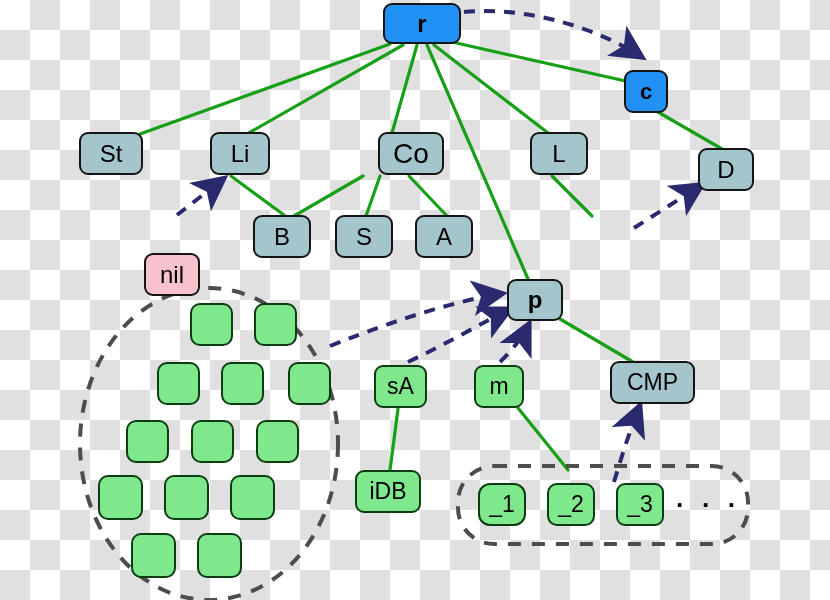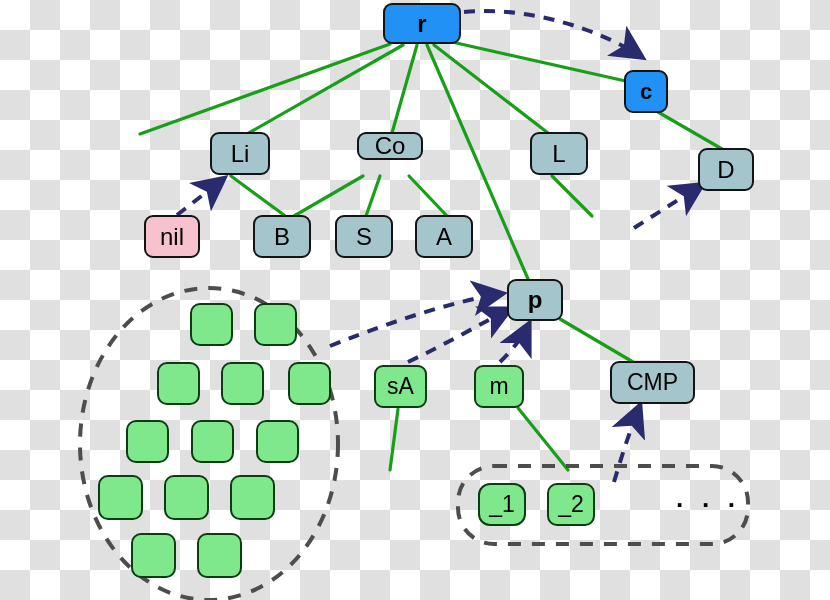--- a/index.html
+++ b/index.html
@@ -36,21 +36,21 @@
     justify-content: center;
     color: #000000;
     line-height: 1;
     white-space: nowrap;
     z-index: 3;
   }
   .n-root      { background: #2291f5; font-weight: bold; }
   .n-blue      { background: #2291f5; font-weight: bold; }
   .n-steel     { background: #a3c5cb; font-weight: normal; }
   .n-steelbold { background: #a3c5cb; font-weight: bold; }
-  .n-pink      { background: #f7c2ce; font-weight: normal; }
+  .n-pink      { background: #f7c2ce; font-weight: normal; margin-top: 38px; }
   .n-green     { background: #7fe78c; border-color: #0b3d11; font-weight: normal; text-align: right; }
   .blob {
     position: absolute;
     background: #7fe78c;
     border: 2px solid #0b3d11;
     border-radius: 10px;
     z-index: 3;
   }
   .dots {
     position: absolute;
@@ -122,24 +122,27 @@
       <div class="blob" style="left: 131px; top: 533px; width: 41px; height: 41px;"></div>
       <div class="blob" style="left: 197px; top: 533px; width: 41px; height: 41px;"></div>
     </div>
 
   <div class="node n-root" style="left:383px; top:3px;   width:78px; height:41px; font-size:24px;">
       <span>r</span>
     </div>
   <div class="node n-blue" style="left:624px; top:70px;  width:44px; height:43px; font-size:22px;">
       <span>c</span>
     </div>
+  <div class="node n-steel" style="left:79px;  top:132px; width:64px; height:43px; font-size:24px;">
+      <span>St</span>
+    </div>
   <div class="node n-steel" style="left:210px; top:132px; width:60px; height:43px; font-size:24px;align-items:center;">
       <span>Li</span>
     </div>
-  <div class="node n-steel" style="left:357px; top:132px; width:66px; height:28px; font-size:24px;">
+  <div class="node n-steel" style="left:378px; top:132px; width:66px; height:43px; font-size:28px;">
       <span>Co</span>
     </div>
   <div class="node n-steel" style="left:530px; top:132px; width:58px; height:43px; font-size:24px;">
       <span>L</span>
     </div>
   <div class="node n-steel" style="left:698px; top:148px; width:56px; height:43px; font-size:24px;">
       <span>D</span>
     </div>
   <div class="node n-pink" style="left:144px; top:215px; width:56px; height:43px; font-size:24px;">
       <span>nil</span>
@@ -158,22 +161,28 @@
     </div>
   <div class="node n-green" style="left:374px; top:365px; width:53px; height:43px; font-size:23px;">
       <span>sA</span>
     </div>
   <div class="node n-green" style="left:474px; top:365px; width:50px; height:43px; font-size:23px;">
       <span>m</span>
     </div>
   <div class="node n-steel" style="left:610px; top:361px; width:85px; height:43px; font-size:23px;">
       <span>CMP</span>
     </div>
+  <div class="node n-green" style="left:355px; top:470px; width:66px; height:43px; font-size:23px;">
+      <span>iDB</span>
+    </div>
   <div class="node n-green" style="left:478px; top:483px; width:48px; height:43px; font-size:23px;border-radius:12px;">
       <span>_1</span>
     </div>
   <div class="node n-green" style="left:547px; top:483px; width:48px; height:43px; font-size:23px;border-radius:10px;">
       <span>_2</span>
+    </div>
+  <div class="node n-green" style="left:616px; top:483px; width:48px; height:43px; font-size:23px;">
+      <span>_3</span>
     </div>
 
   <div class="dots" style="left:676px; top:492px; font-size:26px;">· · ·</div>
 
 </div>
 
 </body></html>

